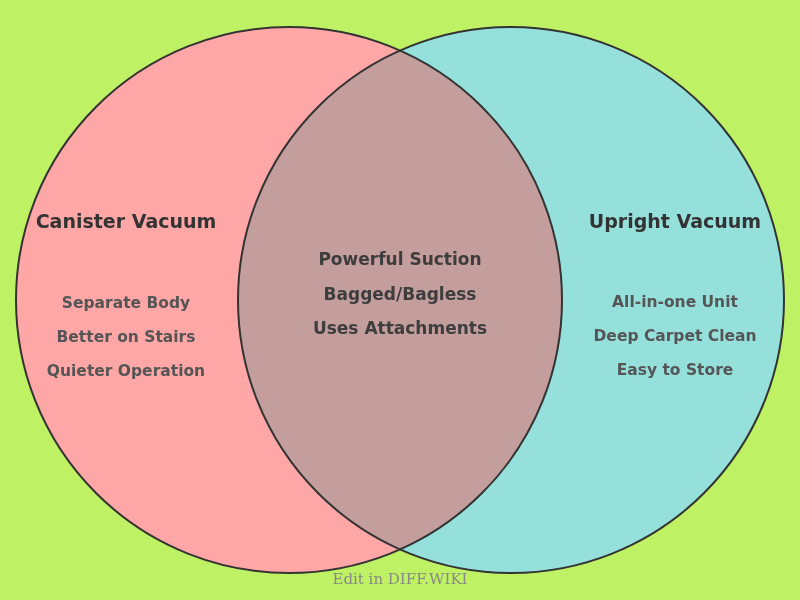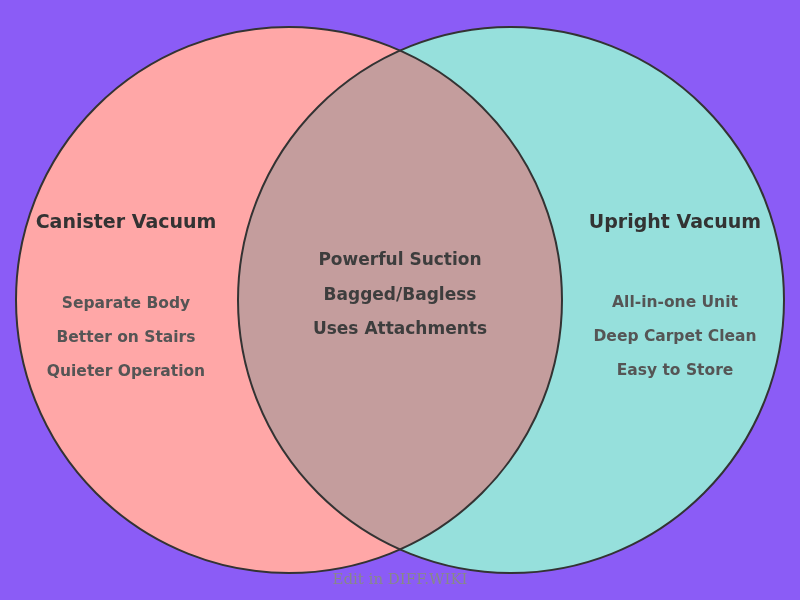--- a/index.html
+++ b/index.html
@@ -57,21 +57,21 @@
     font-size: 15px;
     fill: #888888;
     text-anchor: middle;
     dominant-baseline: middle;
     cursor: pointer;
   }
 </style>
 </head>
 <body>
 
-<div id="stage" style="background: #8b5cf6;">
+<div id="stage" style="background: #bef264;">
 
   <svg id="venn-svg" viewBox="0 0 800 600" xmlns="http://www.w3.org/2000/svg">
 
     <defs>
       <clipPath id="clip-left-circle">
         <circle cx="289" cy="300" r="273"></circle>
       </clipPath>
       <clipPath id="clip-right-circle">
         <circle cx="511" cy="300" r="273"></circle>
       </clipPath>

